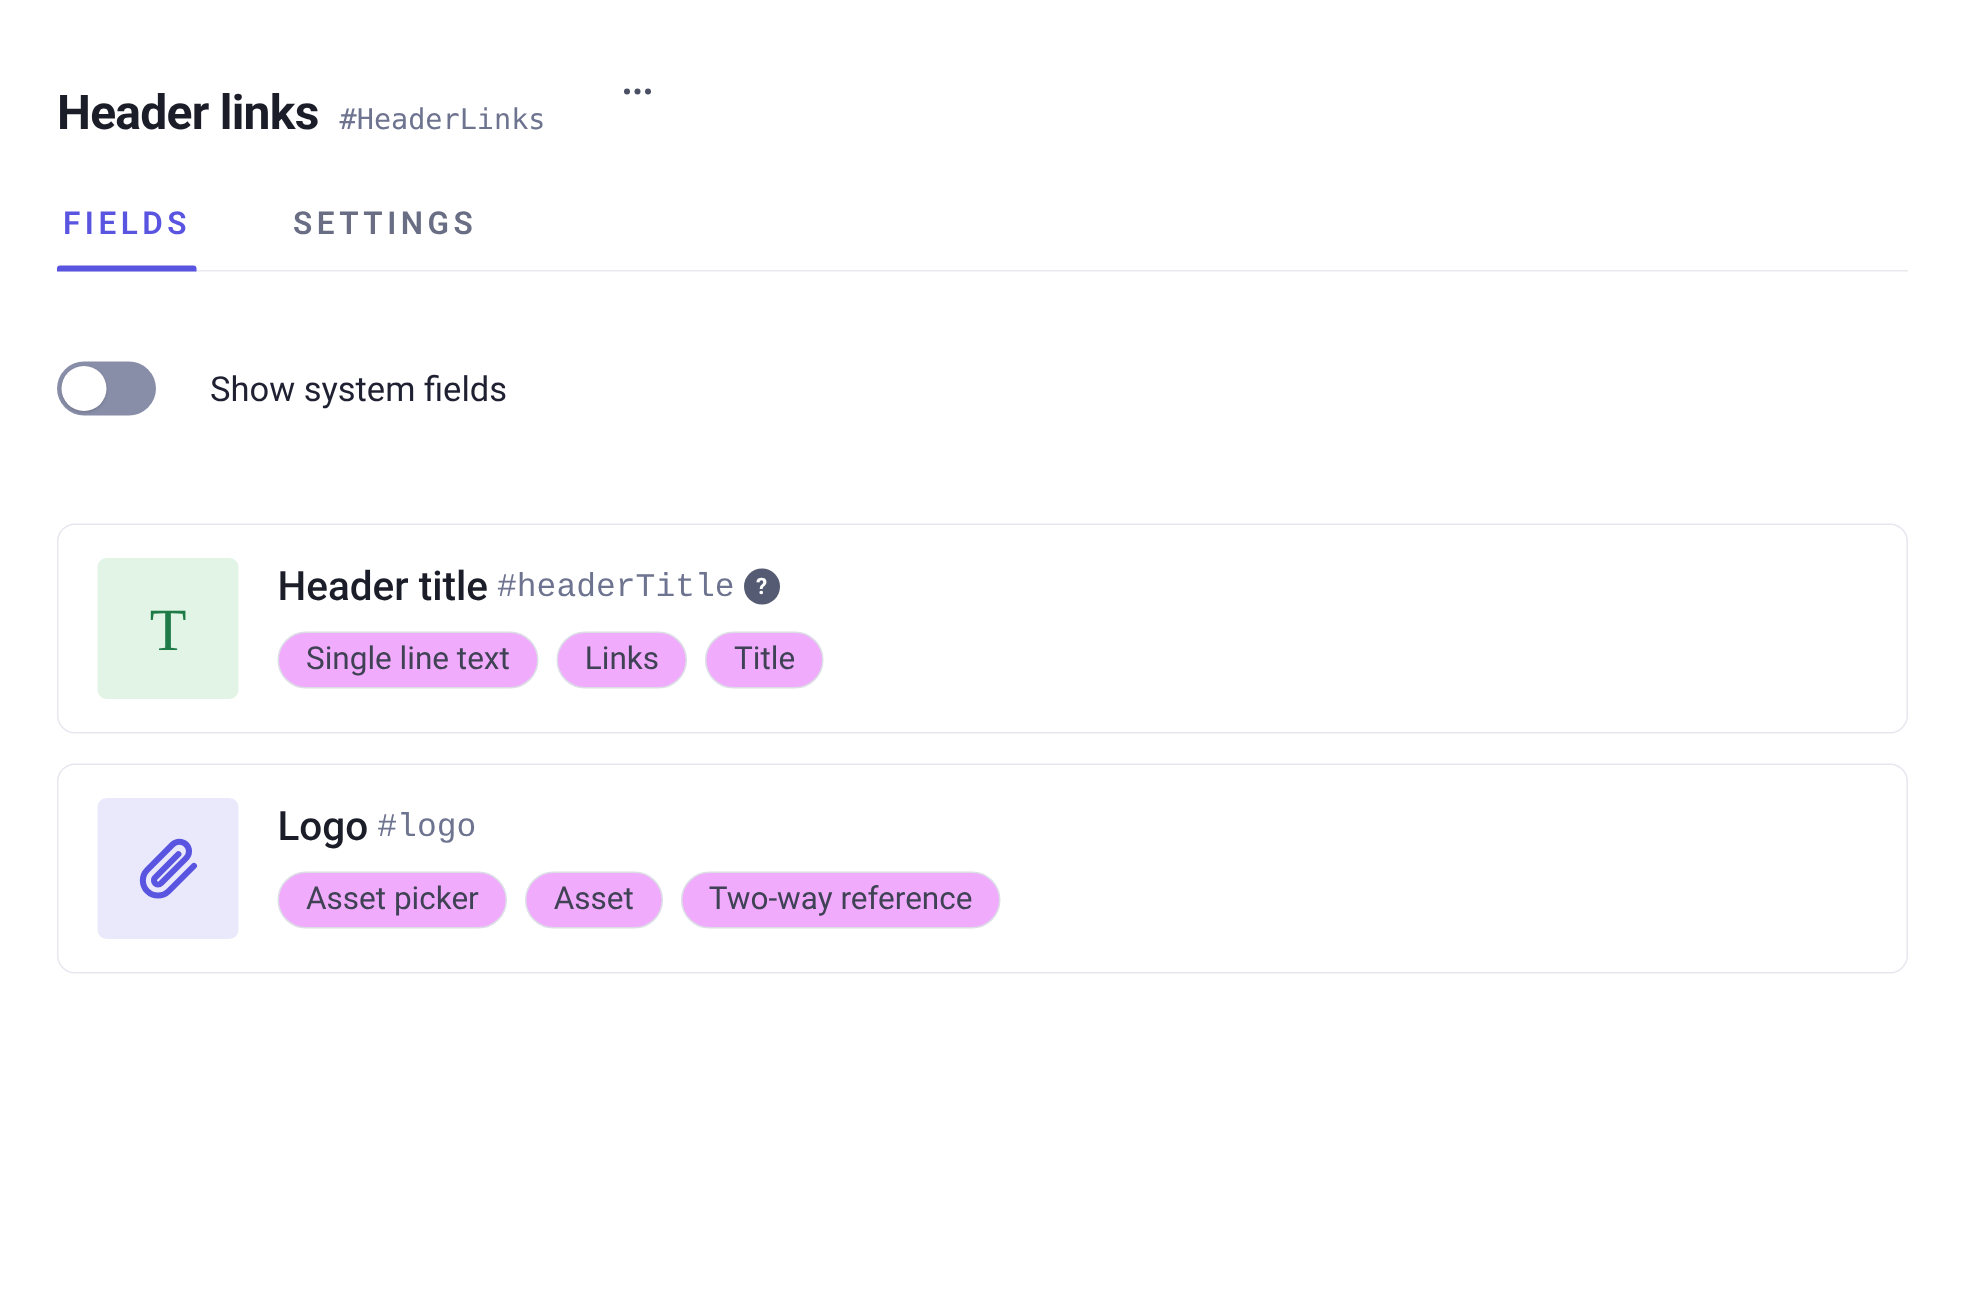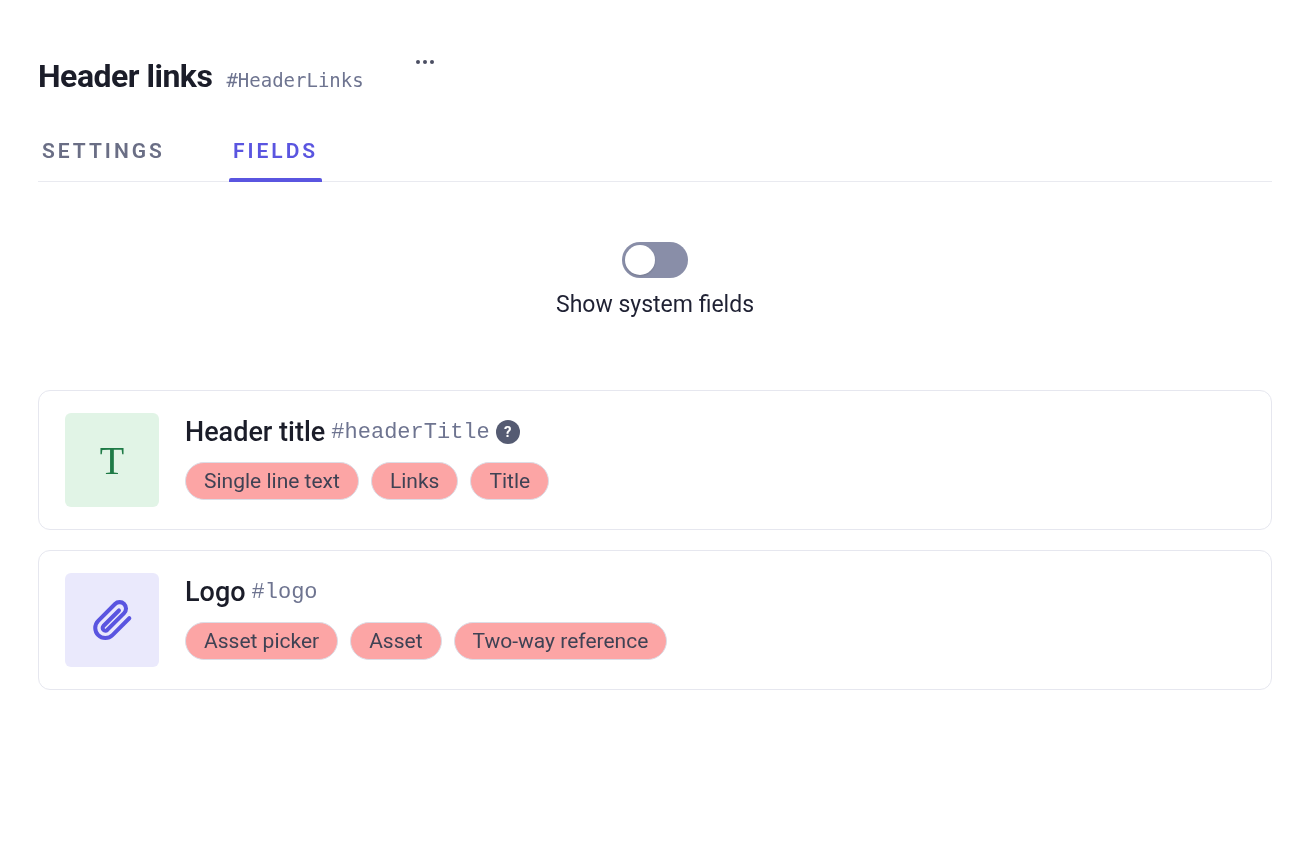--- a/index.html
+++ b/index.html
@@ -79,23 +79,22 @@
     height: 4px;
     background: #5a55e0;
     border-radius: 2px 2px 0 0;
   }
   .content {
     padding: 60px 38px 40px 38px;
   }
   .toggle-row {
     display: flex;
     align-items: center;
-    gap: 13px;
+    gap: 36px;
     margin-bottom: 72px;
-    flex-direction: column;
   }
   .toggle {
     width: 66px;
     height: 36px;
     border-radius: 36px;
     background: #898ea8;
     position: relative;
     cursor: pointer;
   }
   .toggle-knob {
@@ -183,39 +182,39 @@
     gap: 12px;
     flex-wrap: wrap;
     margin-top: 14px;
   }
   .tag {
     border: 1px solid #dcdde6;
     border-radius: 999px;
     padding: 6px 18px;
     font-size: 21px;
     color: #3f4254;
-    background: #fca5a5;
+    background: #f0abfc;
   }
 </style>
 </head>
 <body>
 
 <div class="header">
   <div class="title-row">
     <h1 class="page-title">Header links</h1>
     <span class="page-id">#HeaderLinks</span>
     <span class="title-more">
       <span></span>
         <span></span>
         <span></span>
     </span>
   </div>
   <div class="tabs">
+    <div class="tab active">FIELDS</div>
     <div class="tab">SETTINGS</div>
-    <div class="tab active">FIELDS</div>
   </div>
 </div>
 
 <div class="content">
 
   <div class="toggle-row">
     <div class="toggle">
       <div class="toggle-knob"></div>
     </div>
     <span class="toggle-label">Show system fields</span>

